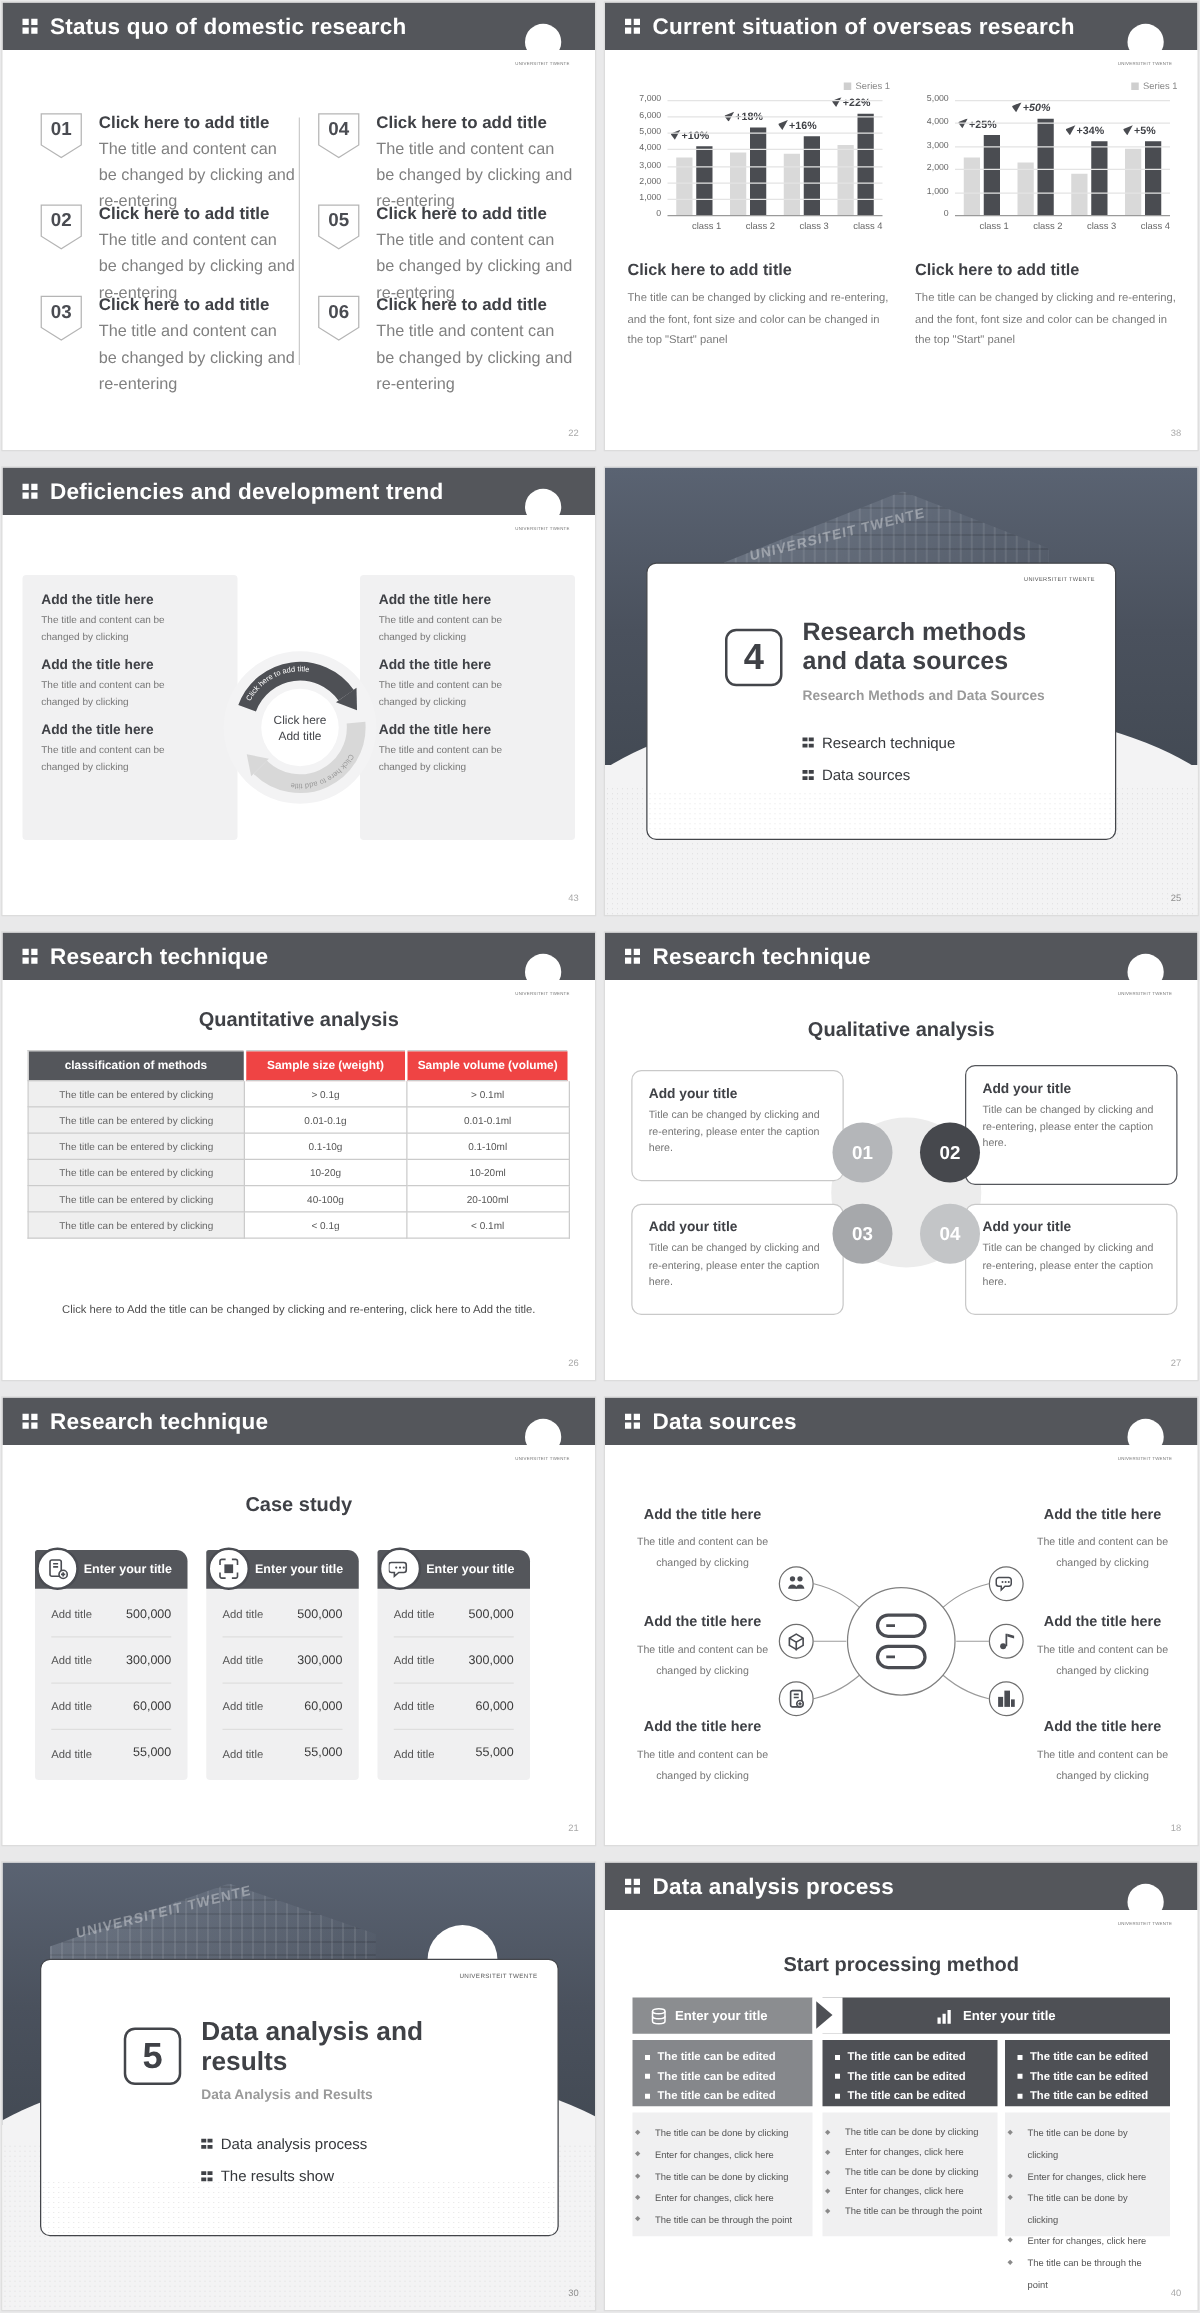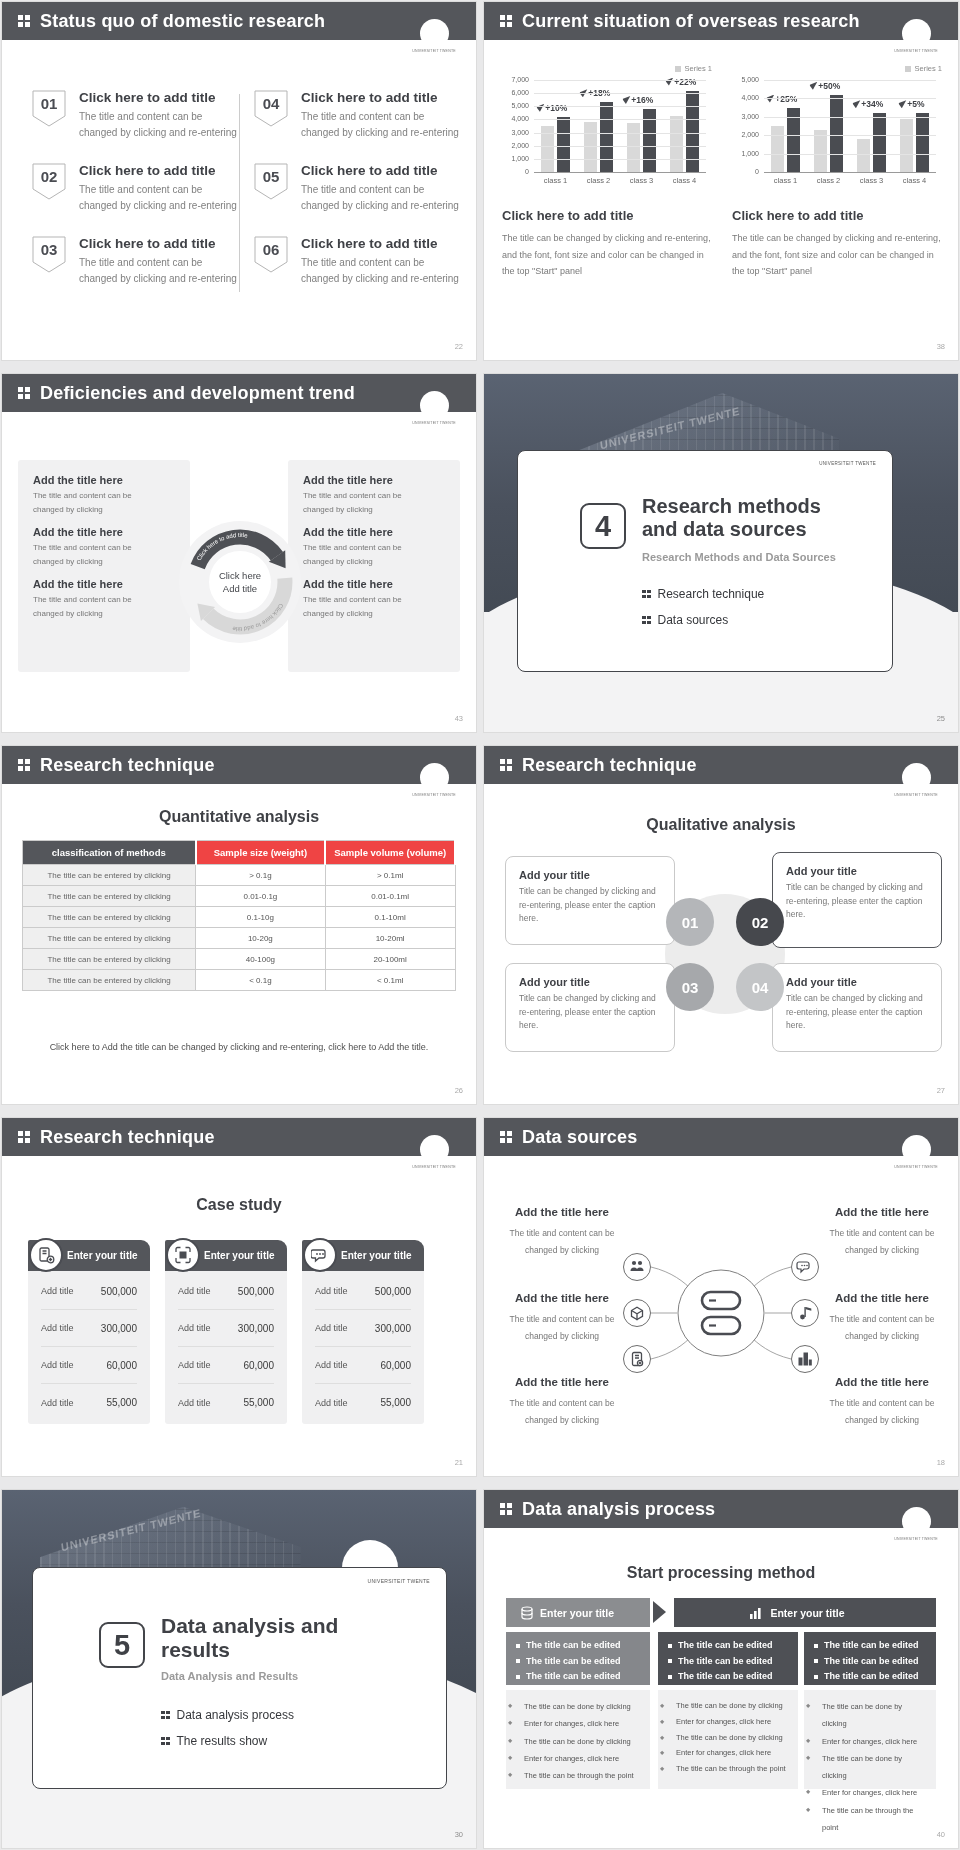--- a/index.html
+++ b/index.html
@@ -16,38 +16,38 @@
   .logo{position:absolute;top:17px;left:404px;width:56px;text-align:center;z-index:6}
   .logo .circ{width:29px;height:29px;background:#fff;border-radius:50%;margin:0 auto}
   .logo .ltxt{font-size:3.5px;color:#777;margin-top:1px;letter-spacing:.2px;white-space:nowrap}
   .pg{position:absolute;right:13px;bottom:9px;font-size:7.5px;color:#a9a9a9;z-index:7}
   
   .vdiv{position:absolute;left:237px;top:92px;height:198px;width:1px;background:#ccc}
   .bitem{position:absolute;display:flex;gap:13px;width:210px}
   .badge{position:relative;width:34px;height:38px;flex:none}
   .bn{position:absolute;top:5px;left:0;width:34px;text-align:center;font-size:15px;font-weight:bold;color:#4a4c52}
   .btxt h5{font-size:13.5px;color:#3f4146;margin-bottom:4px}
-  .btxt p{font-size:10px;color:#808080;line-height:1.6;width:160px}
+  .btxt p{font-size:13px;color:#808080;line-height:1.6;width:160px}
   
   .chartbox{position:absolute;top:64px;width:214px;height:136px}
   .legend{position:absolute;top:-2px;right:2px;display:flex;align-items:center;gap:3px;font-size:7.5px;color:#888}
   .lgsq{width:6px;height:6px;background:#cfcfcf;display:inline-block}
   .plot{position:absolute;left:34px;top:14px;width:172px;height:92px}
   .gridl{position:absolute;left:0;width:100%;height:1px;background:#e4e4e4}
   .gridl.base{background:#9a9a9a}
   .ytick{position:absolute;right:calc(100% + 5px);width:28px;text-align:right;font-size:7px;color:#666}
   .bars{position:absolute;left:0;top:0;width:100%;height:100%;display:flex}
   .grp{flex:1;position:relative;display:flex;align-items:flex-end;justify-content:center;gap:3px}
   .bar{width:13px}
   .bar.light{background:#d9d9d9}
   .bar.dark{background:#4a4c51}
   .pct{position:absolute;left:50%;transform:translateX(-62%);font-size:8.5px;font-weight:bold;color:#3f4146;white-space:nowrap;display:flex;align-items:center;gap:1px}
   .flag{width:8px;height:8px;background:#4a4c51;clip-path:polygon(0 40%,100% 0,45% 100%);display:inline-block}
   .xrow{position:absolute;left:34px;top:110px;width:172px;display:flex}
-  .xlab{flex:1;text-align:center;font-size:7.5px;color:#666}
+  .xlab{flex:1;text-align:right;font-size:7.5px;color:#666}
   .cblock{position:absolute;top:206px;width:212px}
   .cblock h4{font-size:13px;color:#3f4146;margin-bottom:7px}
   .cblock p{font-size:9px;color:#7a7a7a;line-height:1.85}
   
   .p3{position:absolute;top:86px;width:172px;height:212px;background:#f1f1f2;border-radius:3px;padding:14px 15px}
   .p3 h5{font-size:11px;color:#3f4146;margin-bottom:3px}
   .p3 p{font-size:8px;color:#777;line-height:1.75;margin-bottom:9px;width:128px}
   
   .photo{position:absolute;left:0;top:0;width:100%;background:linear-gradient(180deg,#5a6372 0%,#4a515d 55%,#434a54 100%);overflow:hidden}
   .bldg{position:absolute;left:20%;top:8%;width:55%;height:80%;
@@ -260,21 +260,21 @@
           <span>Series 1</span>
         </div>
       <div class="plot">
           <div class="bars">
             <div class="grp">
               <div class="pct" style="bottom: 68.4px;"><span class="flag"></span>+25%</div>
               <div class="bar light" style="height: 46px;"></div>
               <div class="bar dark" style="height: 64.4px;"></div>
             </div>
             <div class="grp">
-              <div class="pct" style="bottom: 81.28px;"><span class="flag"></span>+50%</div>
+              <div class="pct" style="bottom: 81.28px; font-style: italic;"><span class="flag"></span>+50%</div>
               <div class="bar light" style="height: 42.32px;"></div>
               <div class="bar dark" style="height: 77.28px;"></div>
             </div>
             <div class="grp">
               <div class="pct" style="bottom: 62.88px;"><span class="flag"></span>+34%</div>
               <div class="bar light" style="height: 33.12px;"></div>
               <div class="bar dark" style="height: 58.88px;"></div>
             </div>
             <div class="grp">
               <div class="pct" style="bottom: 62.88px;"><span class="flag"></span>+5%</div>

